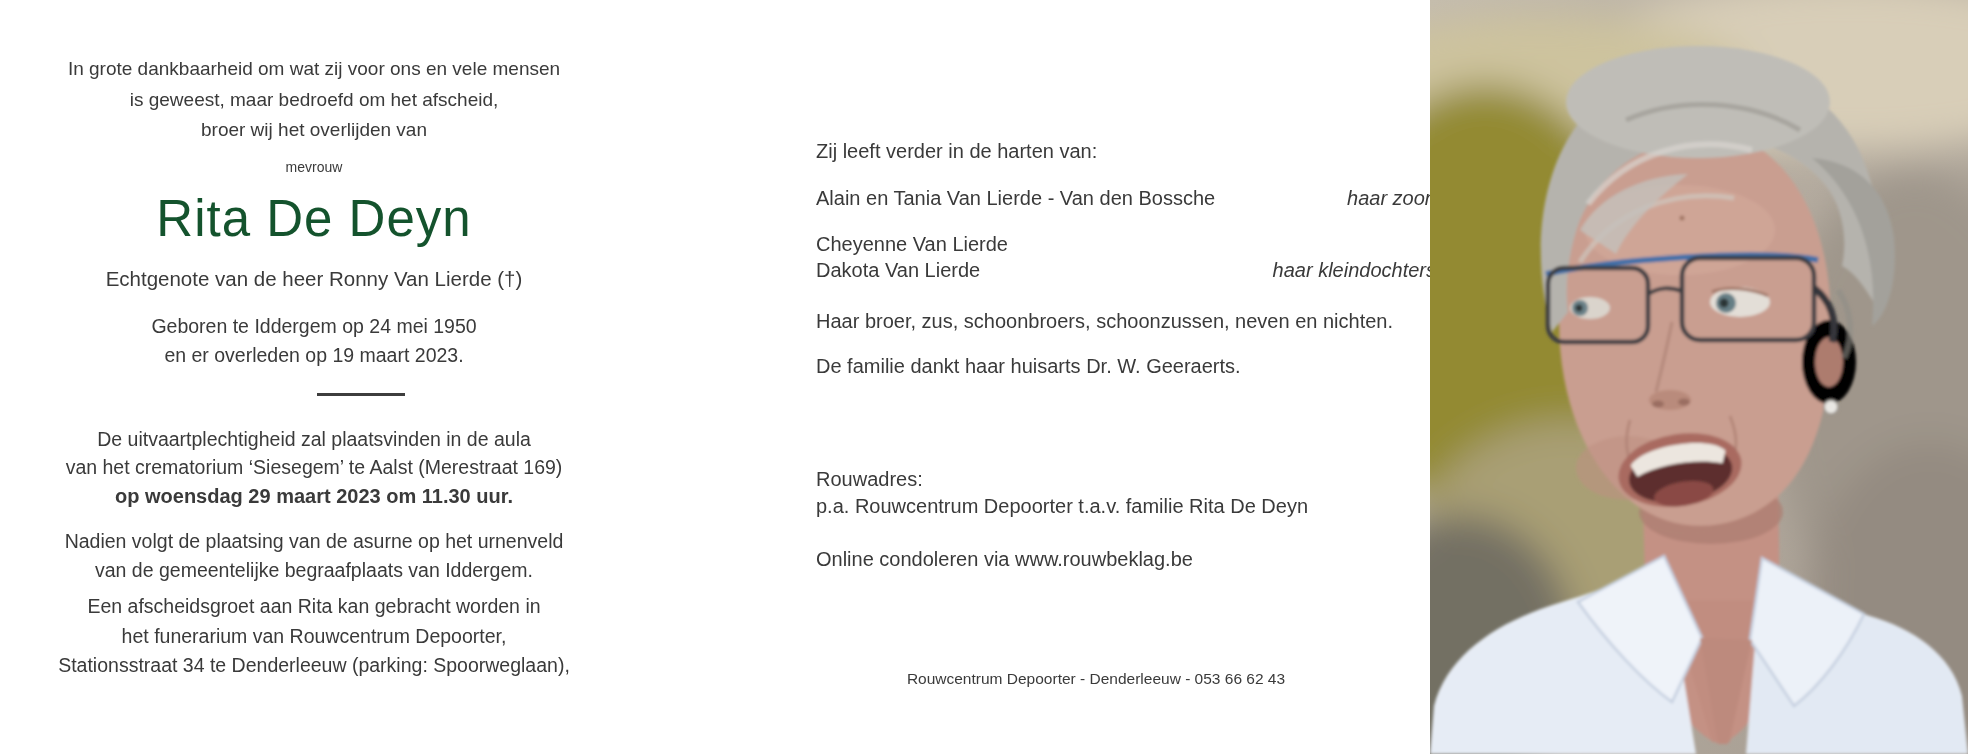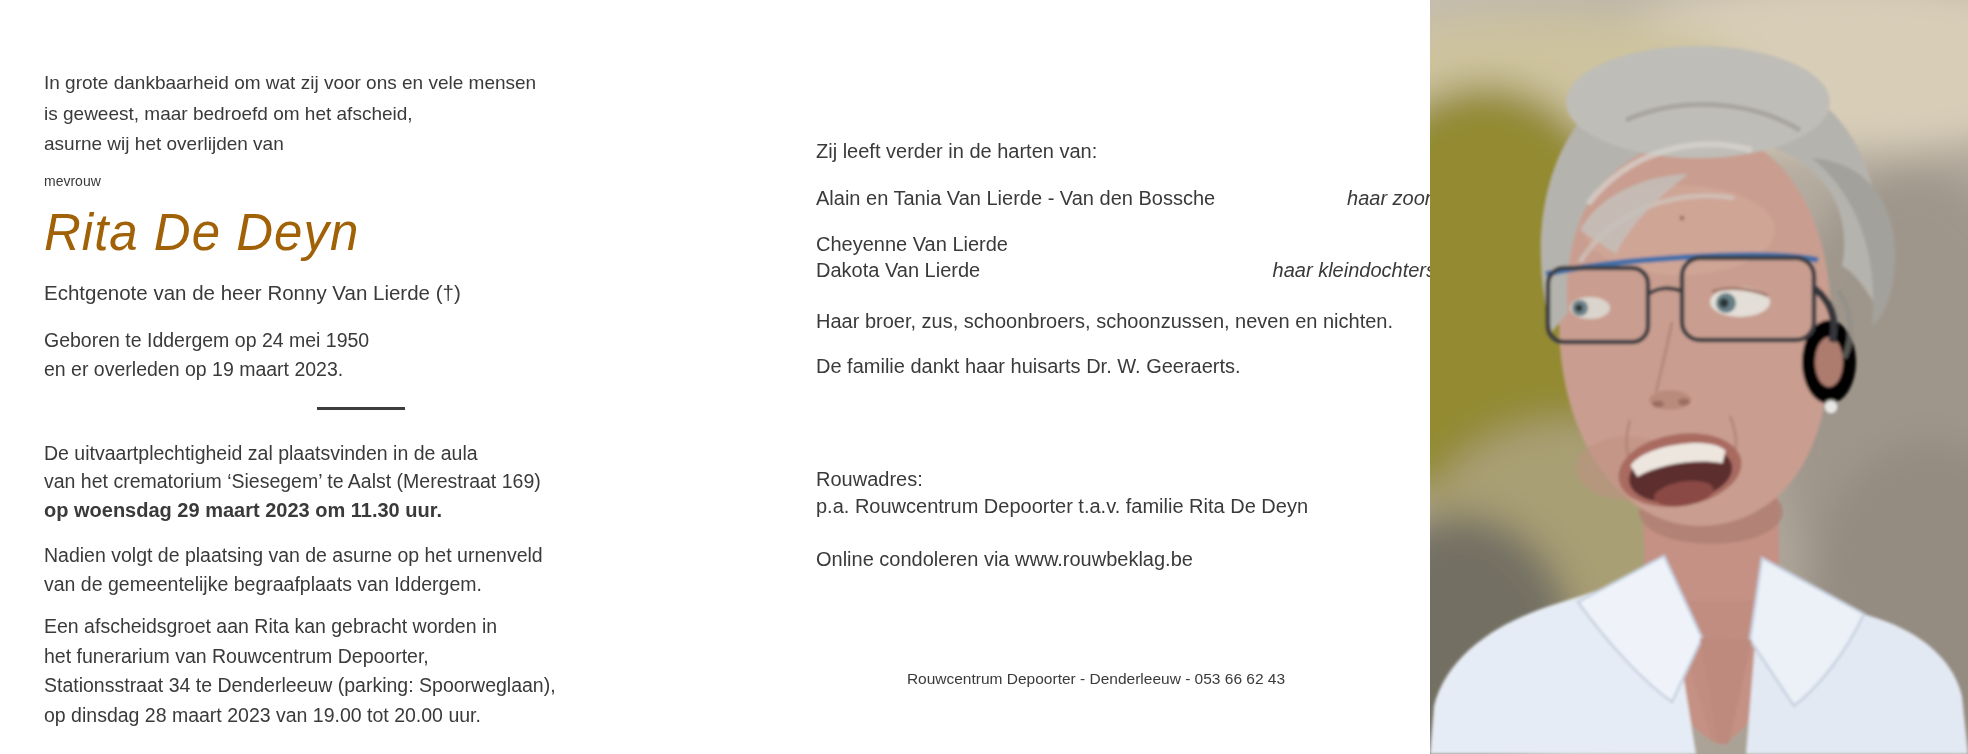--- a/index.html
+++ b/index.html
@@ -7,39 +7,39 @@
   body{
     width:1968px;height:754px;overflow:hidden;
     font-family:"Liberation Sans", sans-serif;
     color:#3a3a3a;
     -webkit-font-smoothing:antialiased;
   }
   .card{position:relative;width:1968px;height:754px;background:#ffffff;}
 
   
   .col-left{
-    position:absolute;left:44px;top:18px;width:540px;
-    text-align:left;
+    position:absolute;left:44px;top:4px;width:540px;
+    text-align:center;
   }
   .intro{margin:50px 0 0 0;font-size:19px;line-height:30.5px;}
   .line{display:block;}
   .salutation{margin:10px 0 0 0;font-size:14px;line-height:23.5px;}
   .name{
-    margin:11px 0 0 0;font-weight:300;font-style:italic;
-    font-size:51px;line-height:58px;letter-spacing:1px;color:#a16207;
+    margin:11px 0 0 0;font-weight:300;
+    font-size:51px;line-height:58px;letter-spacing:1px;color:#14532d;
   }
   .spouse{margin:17px 0 0 0;font-size:20.5px;line-height:27px;}
   .birth{margin:20px 0 0 0;font-size:19.5px;line-height:29px;}
   .divider{
     margin:23px 0 0 273px;width:88px;height:2.5px;background:#3d3d3d;
   }
   .service{margin:29px 0 0 0;font-size:19.5px;line-height:28.5px;}
   .service .bold{font-weight:bold;font-size:20px;}
   .urn{margin:17px 0 0 0;font-size:19.5px;line-height:29px;}
-  .farewell{margin:13px 0 0 0;font-size:19.5px;line-height:29.5px;}
+  .farewell{margin:7px 0 0 0;font-size:19.5px;line-height:29.5px;}
 
   
   .col-mid{position:absolute;left:816px;top:0;width:620px;}
   .col-mid p{margin:0;font-size:20px;line-height:24px;}
   .family-heading{margin-top:139px !important;}
   .fam-row{
     margin-top:23px;display:flex;justify-content:space-between;
     align-items:flex-start;font-size:20px;line-height:24px;
   }
   .fam-block{margin-top:21px;font-size:20px;line-height:26px;}
@@ -60,21 +60,21 @@
 </style>
 </head>
 <body>
 
 <div class="card">
 
   <section class="col-left">
     <p class="intro">
       <span class="line">In grote dankbaarheid om wat zij voor ons en vele mensen</span>
       <span class="line">is geweest, maar bedroefd om het afscheid,</span>
-      <span class="line">asurne wij het overlijden van</span>
+      <span class="line">broer wij het overlijden van</span>
     </p>
     <p class="salutation">mevrouw</p>
     <h1 class="name">Rita De Deyn</h1>
     <p class="spouse">Echtgenote van de heer Ronny Van Lierde (†)</p>
     <p class="birth">
       <span class="line">Geboren te Iddergem op 24 mei 1950</span>
       <span class="line">en er overleden op 19 maart 2023.</span>
     </p>
     <div class="divider"></div>
     <p class="service">
@@ -83,21 +83,20 @@
       <span class="line bold">op woensdag 29 maart 2023 om 11.30 uur.</span>
     </p>
     <p class="urn">
       <span class="line">Nadien volgt de plaatsing van de asurne op het urnenveld</span>
       <span class="line">van de gemeentelijke begraafplaats van Iddergem.</span>
     </p>
     <p class="farewell">
       <span class="line">Een afscheidsgroet aan Rita kan gebracht worden in</span>
       <span class="line">het funerarium van Rouwcentrum Depoorter,</span>
       <span class="line">Stationsstraat 34 te Denderleeuw (parking: Spoorweglaan),</span>
-      <span class="line">op dinsdag 28 maart 2023 van 19.00 tot 20.00 uur.</span>
     </p>
   </section>
 
   <section class="col-mid">
     <p class="family-heading">Zij leeft verder in de harten van:</p>
 
     <div class="fam-row">
       <span>Alain en Tania Van Lierde - Van den Bossche</span>
       <span class="rel">haar zoon</span>
     </div>

